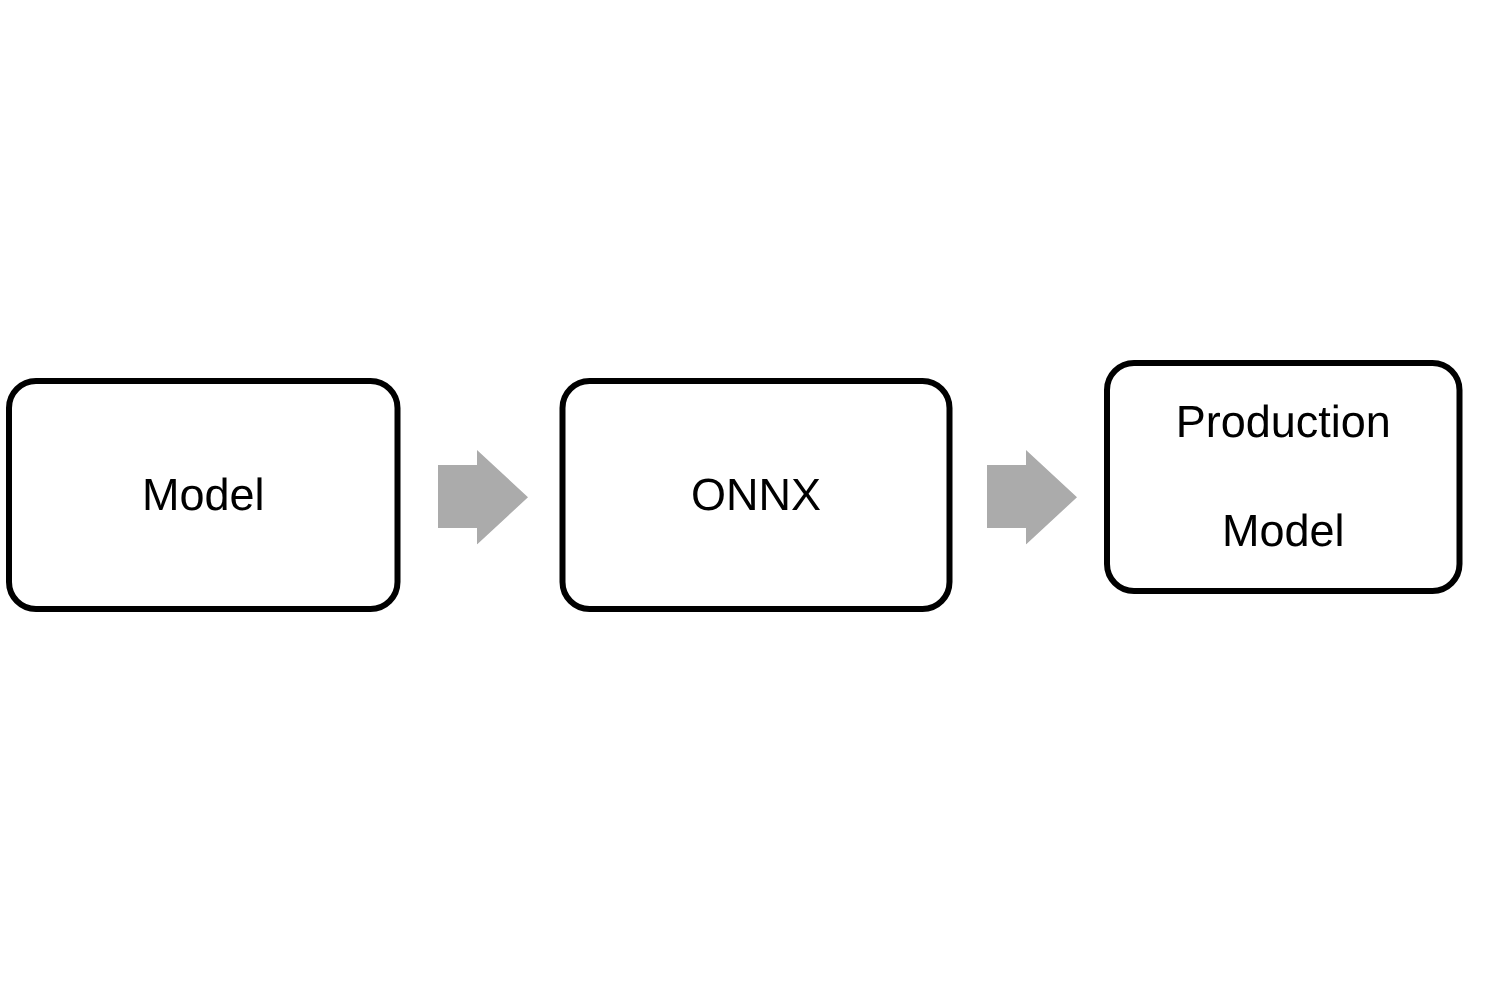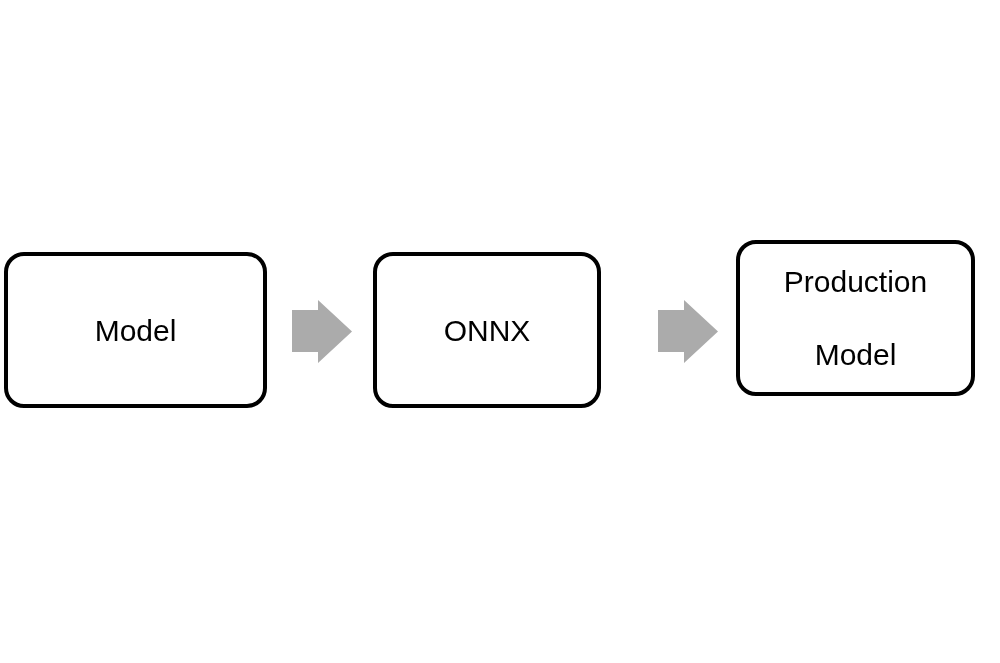--- a/index.html
+++ b/index.html
@@ -33,21 +33,21 @@
     align-items: center;
     justify-content: center;
     text-align: center;
     color: var(--text);
     font-size: 30px;
     line-height: 37px;
     font-weight: 400;
   }
   .node .line { white-space: nowrap; }
   #node-0 { left: 4px;   top: 252px; width: 263px; height: 156px; }
-  #node-1 { left: 373px; top: 252px; width: 228px; height: 156px; }
+  #node-1 { left: 373px; top: 252px; width: 262px; height: 156px; }
   #node-2 { left: 736px; top: 240px; width: 239px; height: 156px; gap: 36px; }
   .arrow {
     position: absolute;
     width: 60px;
     height: 63px;
   }
   #arrow-0 { left: 292px; top: 300px; }
   #arrow-1 { left: 658px; top: 300px; }
   .arrow svg { display: block; width: 100%; height: 100%; }
   .arrow polygon { fill: var(--arrow); }

